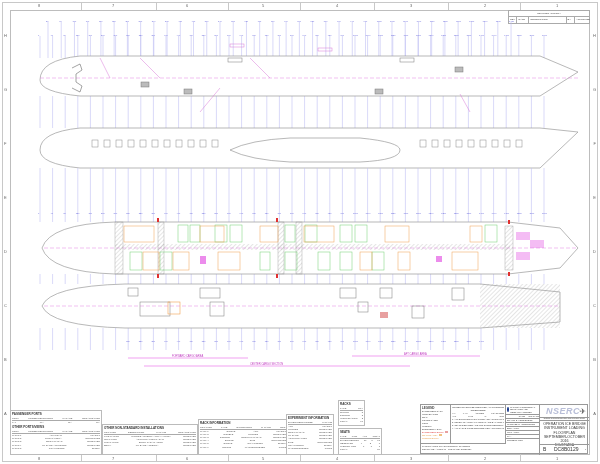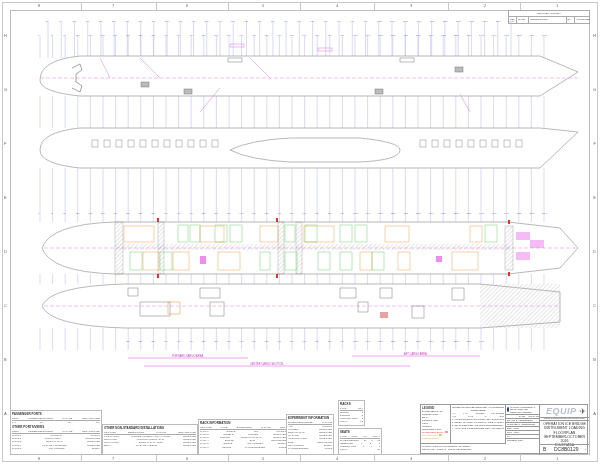--- a/index.html
+++ b/index.html
@@ -935,21 +935,21 @@
         </div>
       <div class="sm" style="border-bottom:1px solid #999;padding-left:1px"><span>DRAWN</span> <span>S. HENDERSON</span></div>
       <div class="sm" style="border-bottom:1px solid #999;padding-left:1px"><span>CHECKED</span> <span>S. HENDERSON</span></div>
       <div class="sm" style="border-bottom:1px solid #999;padding-left:1px"><span>ENG. APPR.</span></div>
       <div class="sm" style="border-bottom:1px solid #999;padding-left:1px"><span>MFG. APPR.</span></div>
       <div class="sm" style="border-bottom:1px solid #999;padding-left:1px"><span>Q.A.</span></div>
       <div class="sm" style="padding-left:1px"><span>PROJECT MGR</span></div>
     </div>
     <div class="title">
       <div style="position:absolute;left:0;top:0;right:0;height:12px;border-bottom:1px solid #999">
-        <span class="nserc">EQUIP</span>
+        <span class="nserc">NSERC</span>
         <span class="plane-ico">✈</span>
       </div>
       <div style="position:absolute;left:0;right:0;top:12px;height:3px;border-bottom:1px solid #999;font-size:1.8px;text-align:center;overflow:hidden">National Suborbital Education and Research Center</div>
       <div class="tt">
         <div>OPERATION ICE BRIDGE</div>
         <div>INSTRUMENT LOADING FLOORPLAN</div>
         <div>SEPTEMBER-OCTOBER 2016</div>
         <div>DC-8/NASA</div>
       </div>
       <div style="position:absolute;left:0;right:0;top:39px;border-top:1px solid #999"></div>

